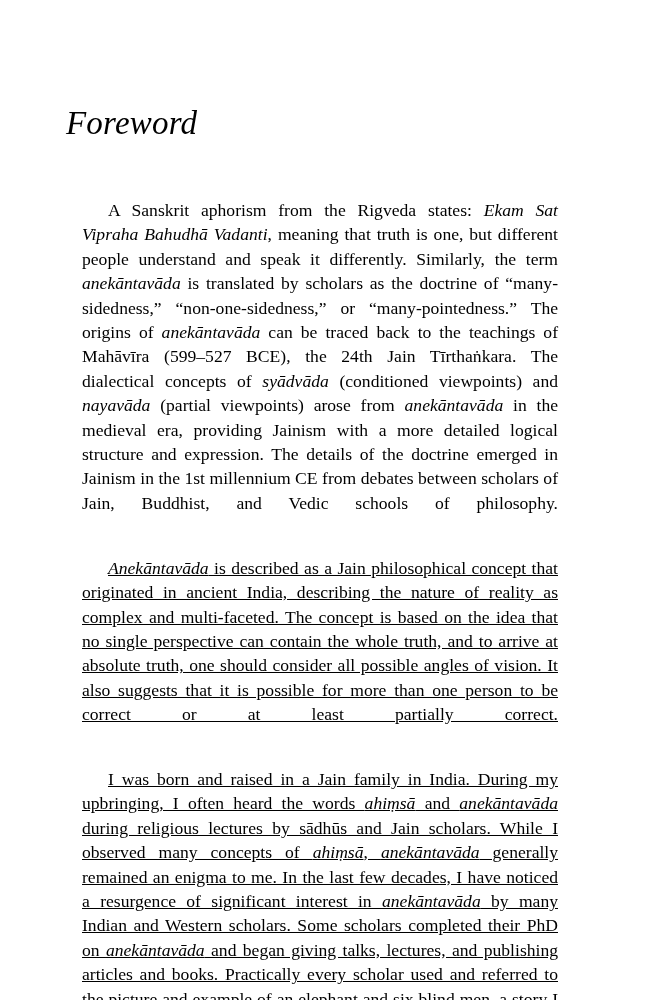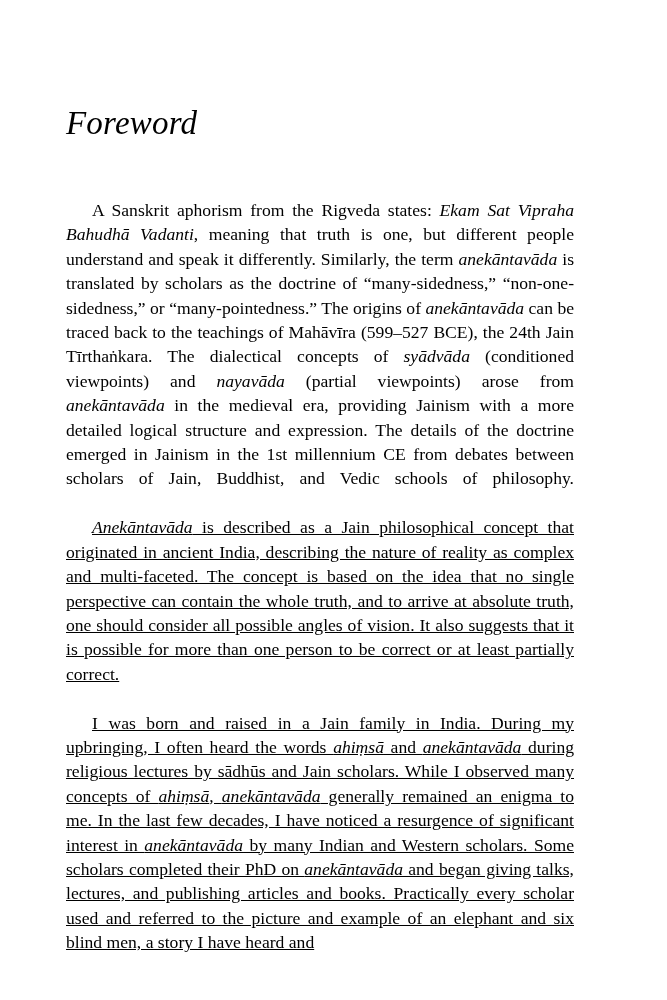--- a/index.html
+++ b/index.html
@@ -31,21 +31,21 @@
   .chapter-title {
     font-style: italic;
     font-weight: normal;
     font-size: 33px;
     line-height: 38px;
     margin: 0;
     padding-top: 104px;
     letter-spacing: 0.2px;
   }
   .body-text {
-    margin: 0;
+    margin: 16px;
     padding: 0;
     font-size: 17.6px;
     line-height: 24.4px;
     text-align: justify;
     text-justify: inter-word;
     hyphens: manual;
     -webkit-hyphens: manual;
     text-indent: 26px;
   }
   .body-text + .body-text {

